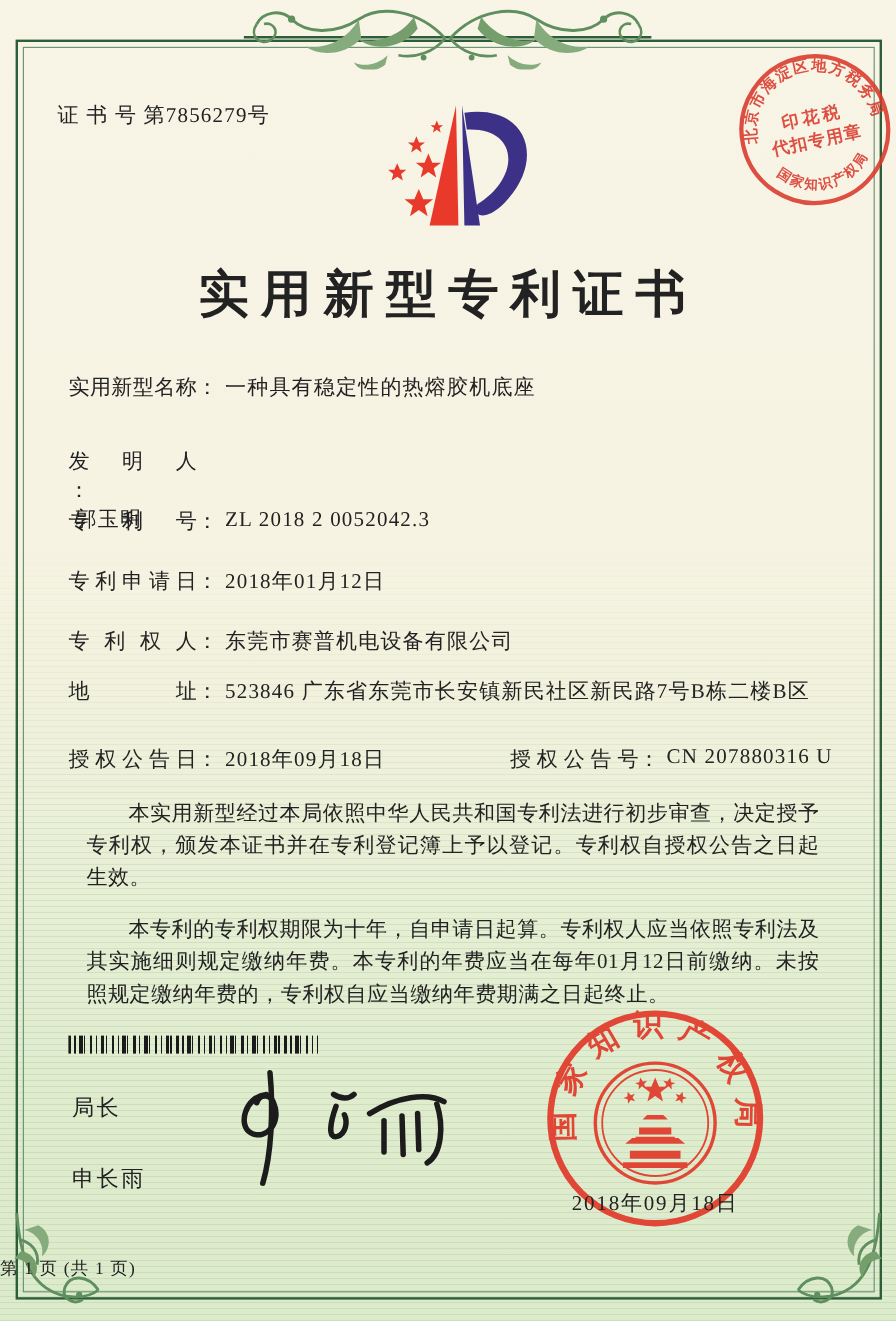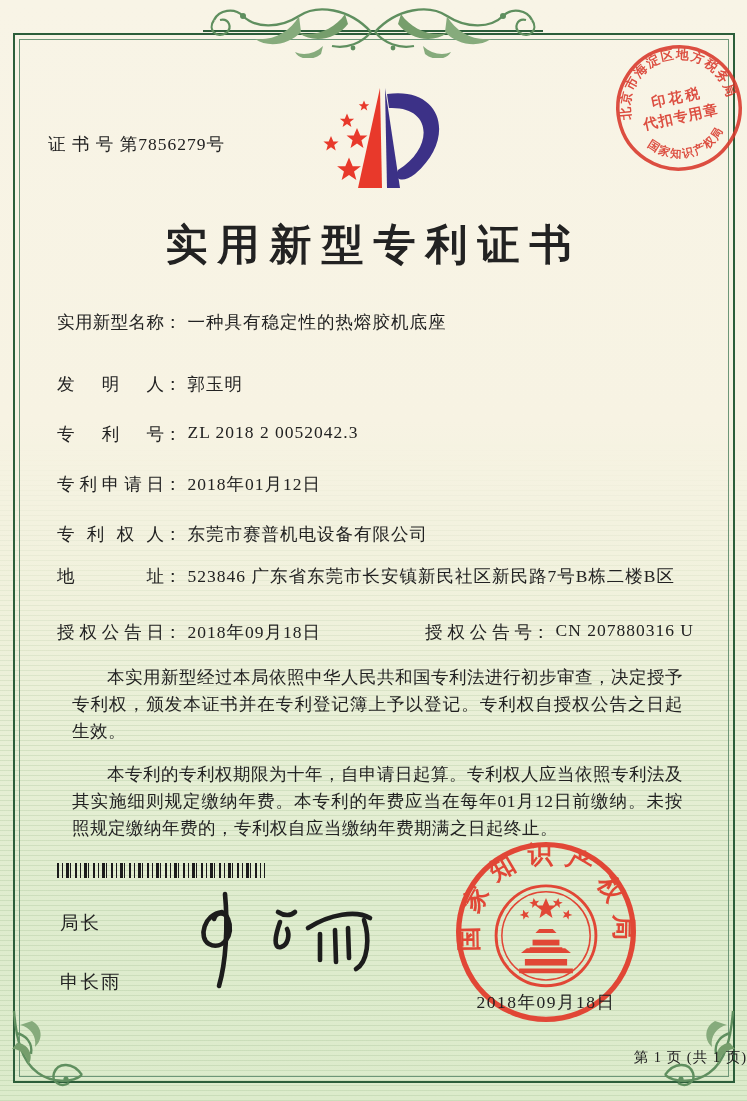--- a/index.html
+++ b/index.html
@@ -13,21 +13,21 @@
     background:repeating-linear-gradient(0deg,rgba(122,162,108,.18) 0 1px,rgba(0,0,0,0) 1px 5px);
     -webkit-mask-image:linear-gradient(to bottom,transparent 0,#000 45%);
     mask-image:linear-gradient(to bottom,transparent 0,#000 45%);
   }
   .frame-outer{position:absolute;left:13px;top:33px;right:12px;bottom:18px;border:2px solid #2c5e3a;}
   .frame-inner{position:absolute;left:4px;top:4px;right:4px;bottom:4px;border:1px solid #6d9678;}
   .top-ornament{position:absolute;left:203px;top:2px;width:340px;height:56px;}
   .corner-orn{position:absolute;width:82px;height:82px;bottom:12px;}
   .corner-orn.left{left:6px;}
   .corner-orn.right{right:6px;transform:scaleX(-1);}
-  .cert-no{position:absolute;left:48px;top:84px;font-size:17.5px;letter-spacing:1px;margin-top:48px;}
+  .cert-no{position:absolute;left:48px;top:84px;font-size:17.5px;letter-spacing:1px;}
   .logo{position:absolute;left:294px;top:84px;width:162px;height:114px;}
   .title{position:absolute;left:0;right:0;top:200px;text-align:center;font-size:42px;font-weight:bold;letter-spacing:10px;margin-top:17px;}
   .fields{position:absolute;left:57px;right:44px;top:0;}
   .frow{position:absolute;left:0;right:0;font-size:17.5px;display:flex;align-items:flex-start;}
   .flabel{display:inline-block;width:107px;text-align:justify;text-align-last:justify;flex:none;}
   .fcolon{flex:none;}
   .fvalue{letter-spacing:1px;padding-left:6px;text-align:right;}
   .fvalue.addr{max-width:532px;}
   .grant-no-group{position:absolute;left:368px;top:0;display:flex;}
   .paras{position:absolute;left:56px;right:48px;top:648px;font-size:17.5px;line-height:27px;letter-spacing:.5px;text-align:justify;}
@@ -36,21 +36,21 @@
     position:absolute;left:57px;top:863px;width:208px;height:15px;
     background:
       repeating-linear-gradient(90deg,#1a1a1a 0 2px,rgba(0,0,0,0) 2px 5px,#1a1a1a 5px 6px,rgba(0,0,0,0) 6px 9px,#1a1a1a 9px 12px,rgba(0,0,0,0) 12px 13px,#1a1a1a 13px 14px,rgba(0,0,0,0) 14px 18px);
   }
   .signatory{position:absolute;left:60px;top:910px;font-size:18.5px;letter-spacing:2px;}
   .signatory .line1{margin-bottom:34px;}
   .signature{position:absolute;left:188px;top:886px;width:210px;height:108px;}
   .seal{position:absolute;left:450px;top:836px;width:192px;height:192px;}
   .seal-date{position:absolute;left:440px;top:990px;width:212px;text-align:center;font-size:17.5px;letter-spacing:1.5px;}
   .tax-stamp{position:absolute;left:610px;top:38px;width:138px;height:140px;transform:rotate(-12deg);opacity:.88;}
-  .footer{position:absolute;left:0;right:0;top:1048px;text-align:right;font-size:14.5px;letter-spacing:1px;}
+  .footer{position:absolute;left:0;right:0;top:1048px;text-align:left;font-size:14.5px;letter-spacing:1px;}
 </style>
 </head>
 <body>
 
 <div class="page">
 
   <div class="waves"></div>
   <div class="frame-outer">
     <div class="frame-inner"></div>
   </div>
@@ -126,21 +126,21 @@
   </svg>
 
   <div class="title">实用新型专利证书</div>
 
   <div class="fields">
     <div class="frow" style="top:310px;">
       <span class="flabel">实用新型名称</span>
         <span class="fcolon">：</span>
       <span class="fvalue">一种具有稳定性的热熔胶机底座</span>
     </div>
-    <div class="frow" style="top:372px;">
+    <div class="frow" style="top:372px;flex-direction:column;">
       <span class="flabel">发明人</span>
         <span class="fcolon">：</span>
       <span class="fvalue">郭玉明</span>
     </div>
     <div class="frow" style="top:422px;">
       <span class="flabel">专利号</span>
         <span class="fcolon">：</span>
       <span class="fvalue">ZL 2018 2 0052042.3</span>
     </div>
     <div class="frow" style="top:472px;">

